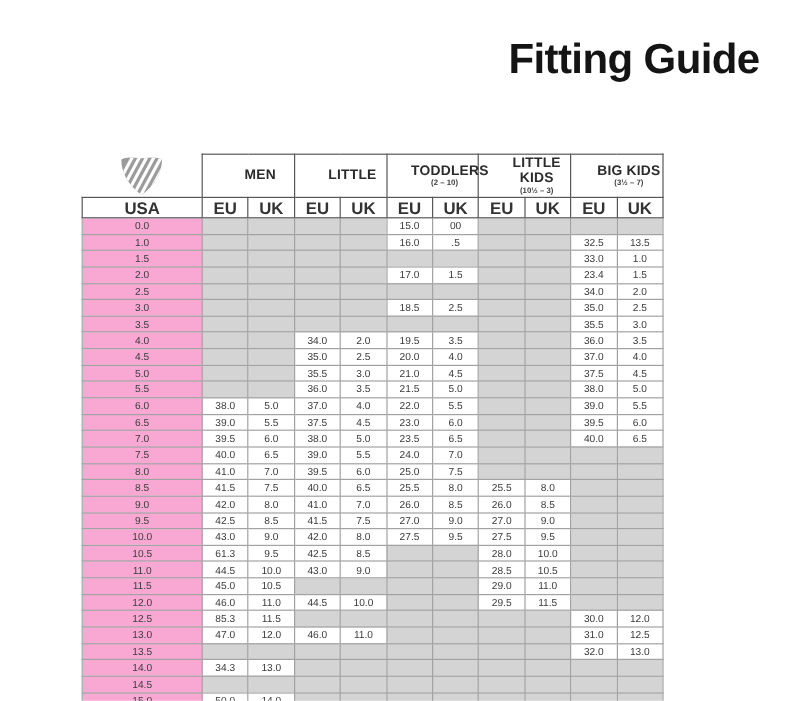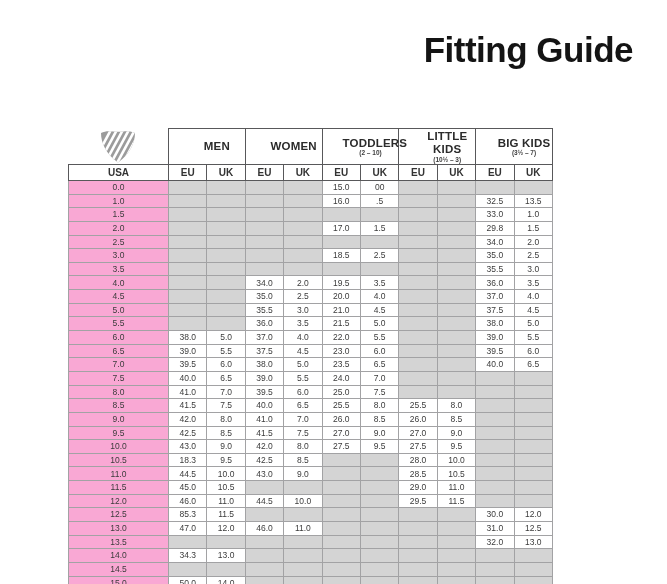--- a/index.html
+++ b/index.html
@@ -23,21 +23,21 @@
   th.g-head{
     border:1px solid var(--hline);
     font-size:11.5px;font-weight:bold;color:#2b2b2b;letter-spacing:0.2px;
     height:35px;line-height:1.1;padding-left:20px;
   }
   th.g-head .sub{
     display:block;font-size:6.5px;font-weight:bold;color:#3c3c3c;letter-spacing:0;
   }
   th.c-head{
     border:1px solid var(--hline);
-    font-size:10px;font-weight:bold;color:#333333;height:15px;
+    font-size:14px;font-weight:bold;color:#333333;height:15px;
   }
   td.cell{
     border:1px solid var(--grid);
     font-size:8.5px;color:var(--txt);height:12.65px;line-height:1;
     background:#ffffff;
   }
   td.cell.empty{background:var(--empty);}
   td.cell.usa{background:#f9a8d4;}
   .shield{display:block;margin:0 auto;}
 </style>
@@ -78,21 +78,21 @@
                 <line x1="6" y1="36" x2="27" y2="-3"></line>
                 <line x1="12" y1="36" x2="33" y2="-3"></line>
                 <line x1="18" y1="36" x2="39" y2="-3"></line>
                 <line x1="24" y1="36" x2="45" y2="-3"></line>
               </g>
             </g>
           </svg>
         </th>
 
       <th colspan="2" class="g-head">MEN</th>
-          <th colspan="2" class="g-head">WOMEN</th>
+          <th colspan="2" class="g-head">LITTLE</th>
           <th colspan="2" class="g-head">TODDLERS<span class="sub">(2 – 10)</span></th>
           <th colspan="2" class="g-head">LITTLE KIDS<span class="sub">(10½ – 3)</span></th>
           <th colspan="2" class="g-head">BIG KIDS<span class="sub">(3½ – 7)</span></th>
         </tr>
       <tr>
         <th class="c-head">USA</th>
 
       <th class="c-head">EU</th>
           <th class="c-head">UK</th>
           <th class="c-head">EU</th>
@@ -149,21 +149,21 @@
         <tr>
           <td class="cell usa">2.0</td>
           <td class="cell empty"></td>
           <td class="cell empty"></td>
           <td class="cell empty"></td>
           <td class="cell empty"></td>
           <td class="cell">17.0</td>
           <td class="cell">1.5</td>
           <td class="cell empty"></td>
           <td class="cell empty"></td>
-          <td class="cell">29.8</td>
+          <td class="cell">23.4</td>
           <td class="cell">1.5</td>
         </tr>
         <tr>
           <td class="cell usa">2.5</td>
           <td class="cell empty"></td>
           <td class="cell empty"></td>
           <td class="cell empty"></td>
           <td class="cell empty"></td>
           <td class="cell empty"></td>
           <td class="cell empty"></td>
@@ -362,21 +362,21 @@
           <td class="cell">8.0</td>
           <td class="cell">27.5</td>
           <td class="cell">9.5</td>
           <td class="cell">27.5</td>
           <td class="cell">9.5</td>
           <td class="cell empty"></td>
           <td class="cell empty"></td>
         </tr>
         <tr>
           <td class="cell usa">10.5</td>
-          <td class="cell">18.3</td>
+          <td class="cell">61.3</td>
           <td class="cell">9.5</td>
           <td class="cell">42.5</td>
           <td class="cell">8.5</td>
           <td class="cell empty"></td>
           <td class="cell empty"></td>
           <td class="cell">28.0</td>
           <td class="cell">10.0</td>
           <td class="cell empty"></td>
           <td class="cell empty"></td>
         </tr>

